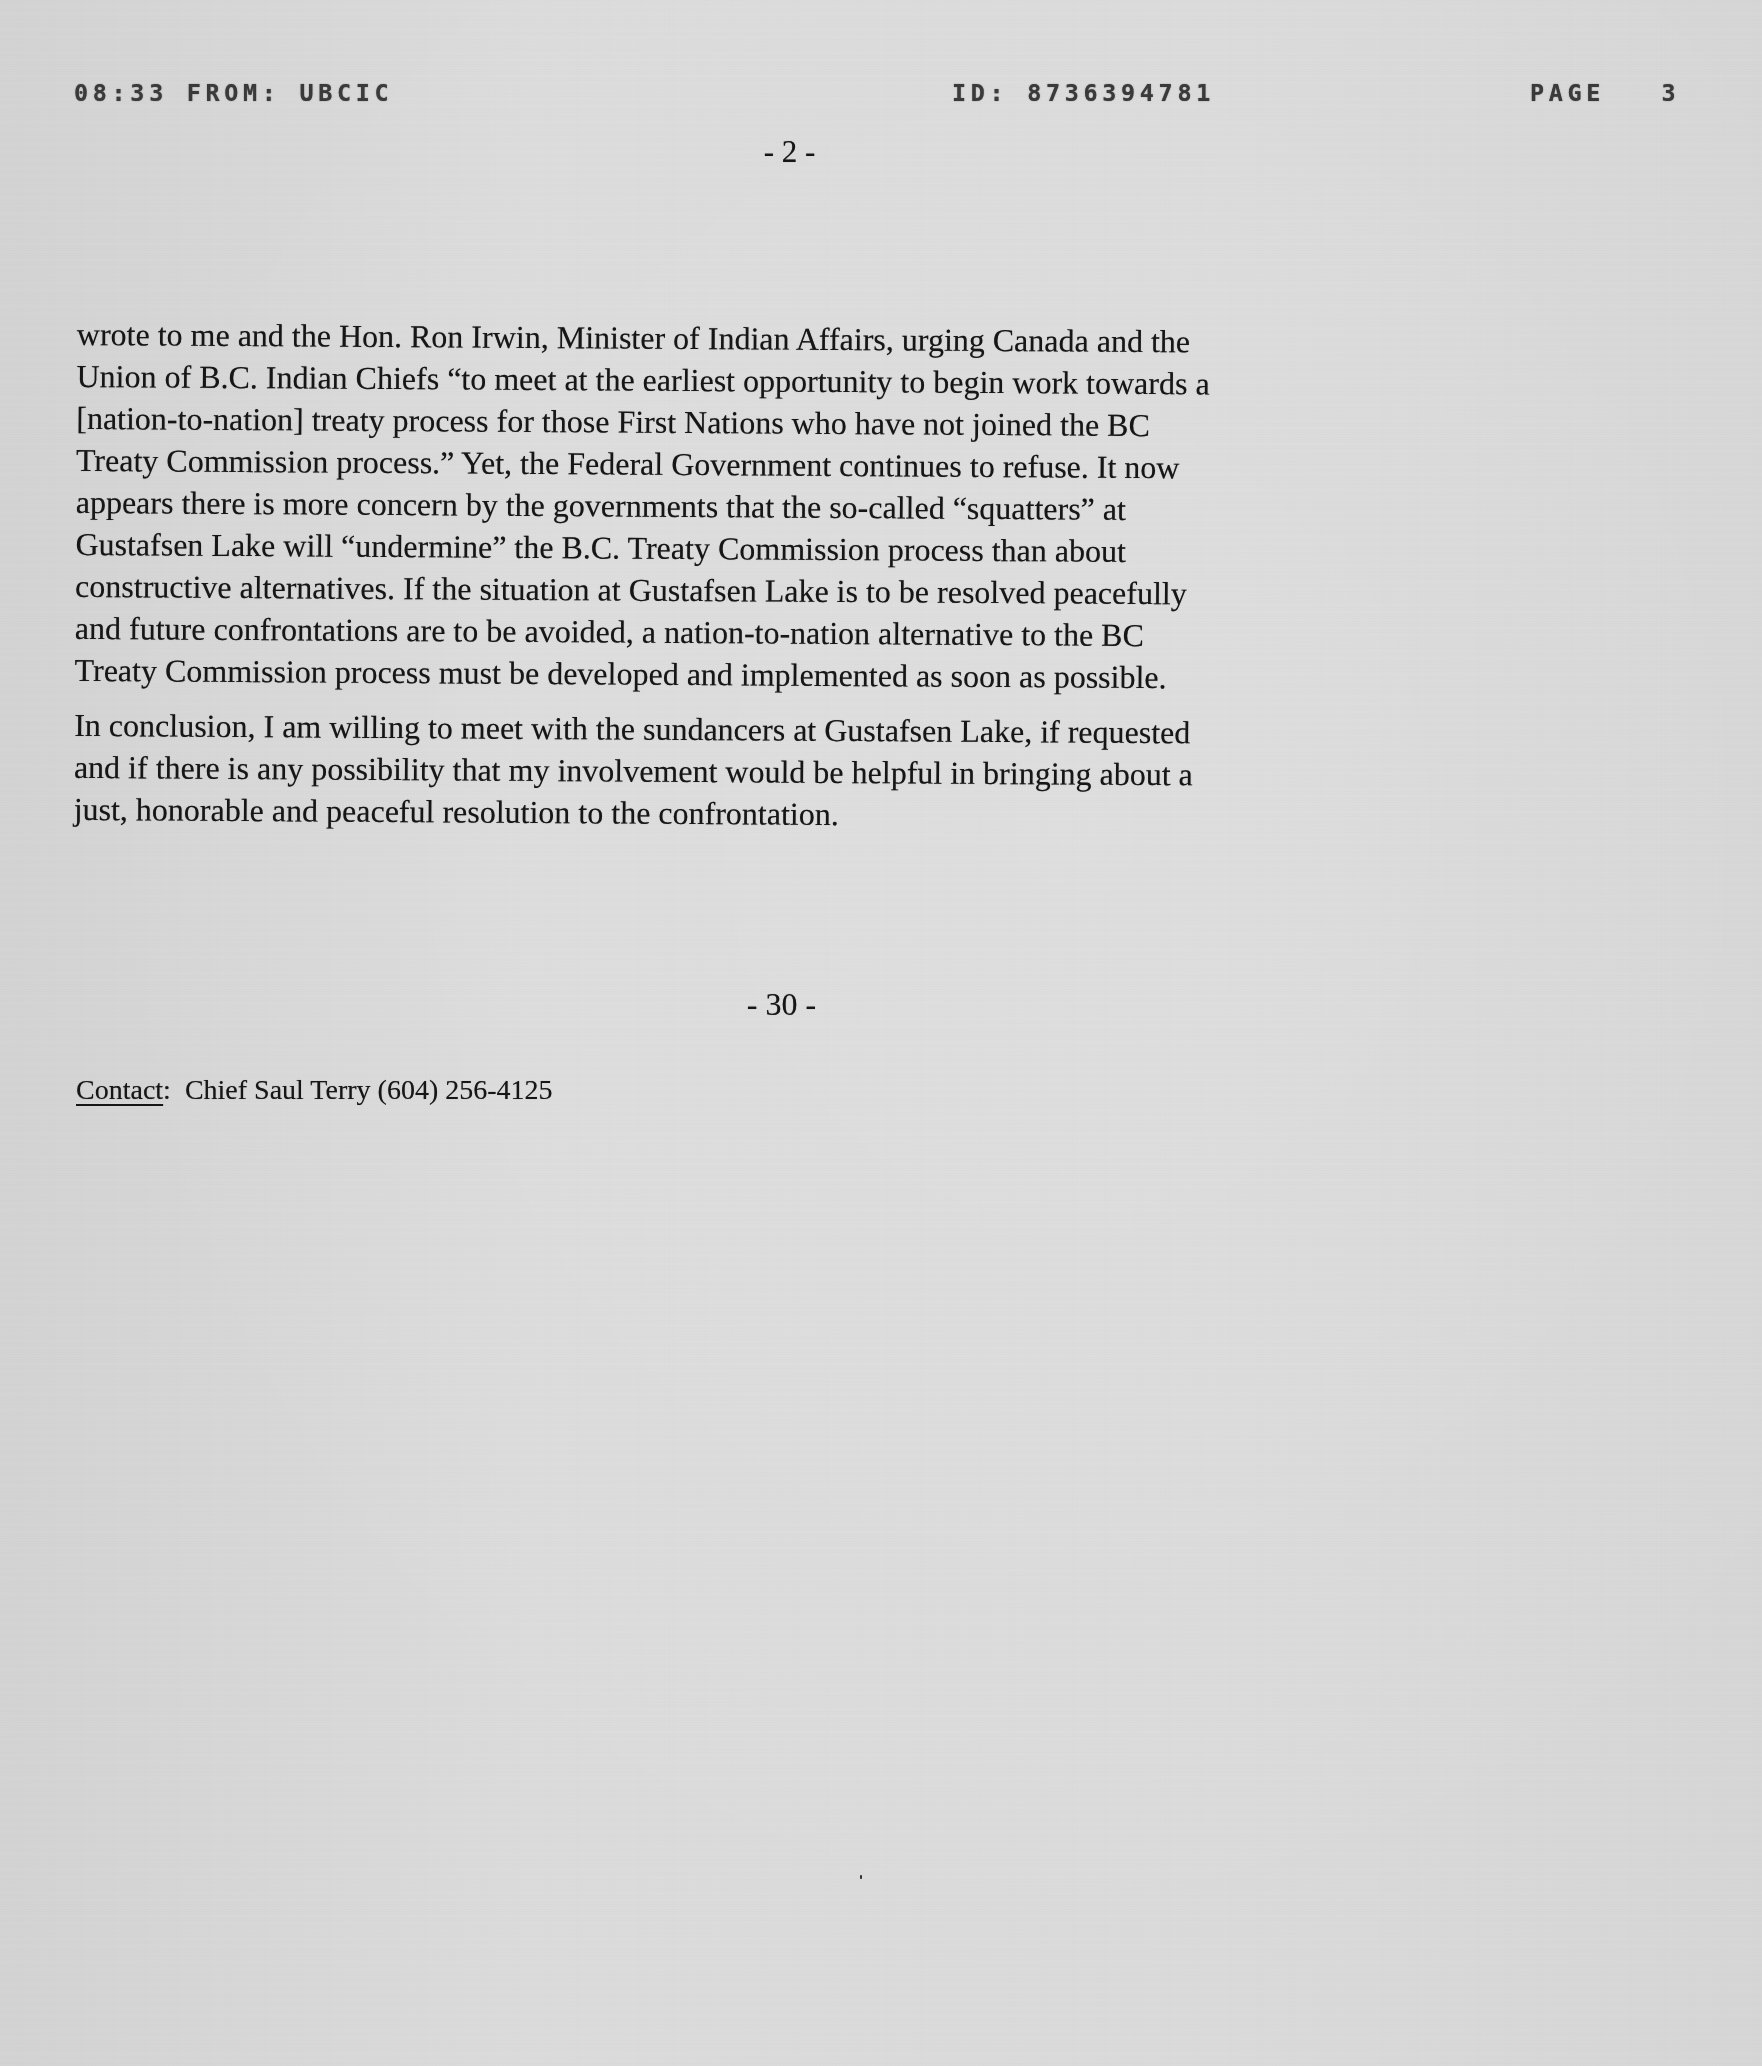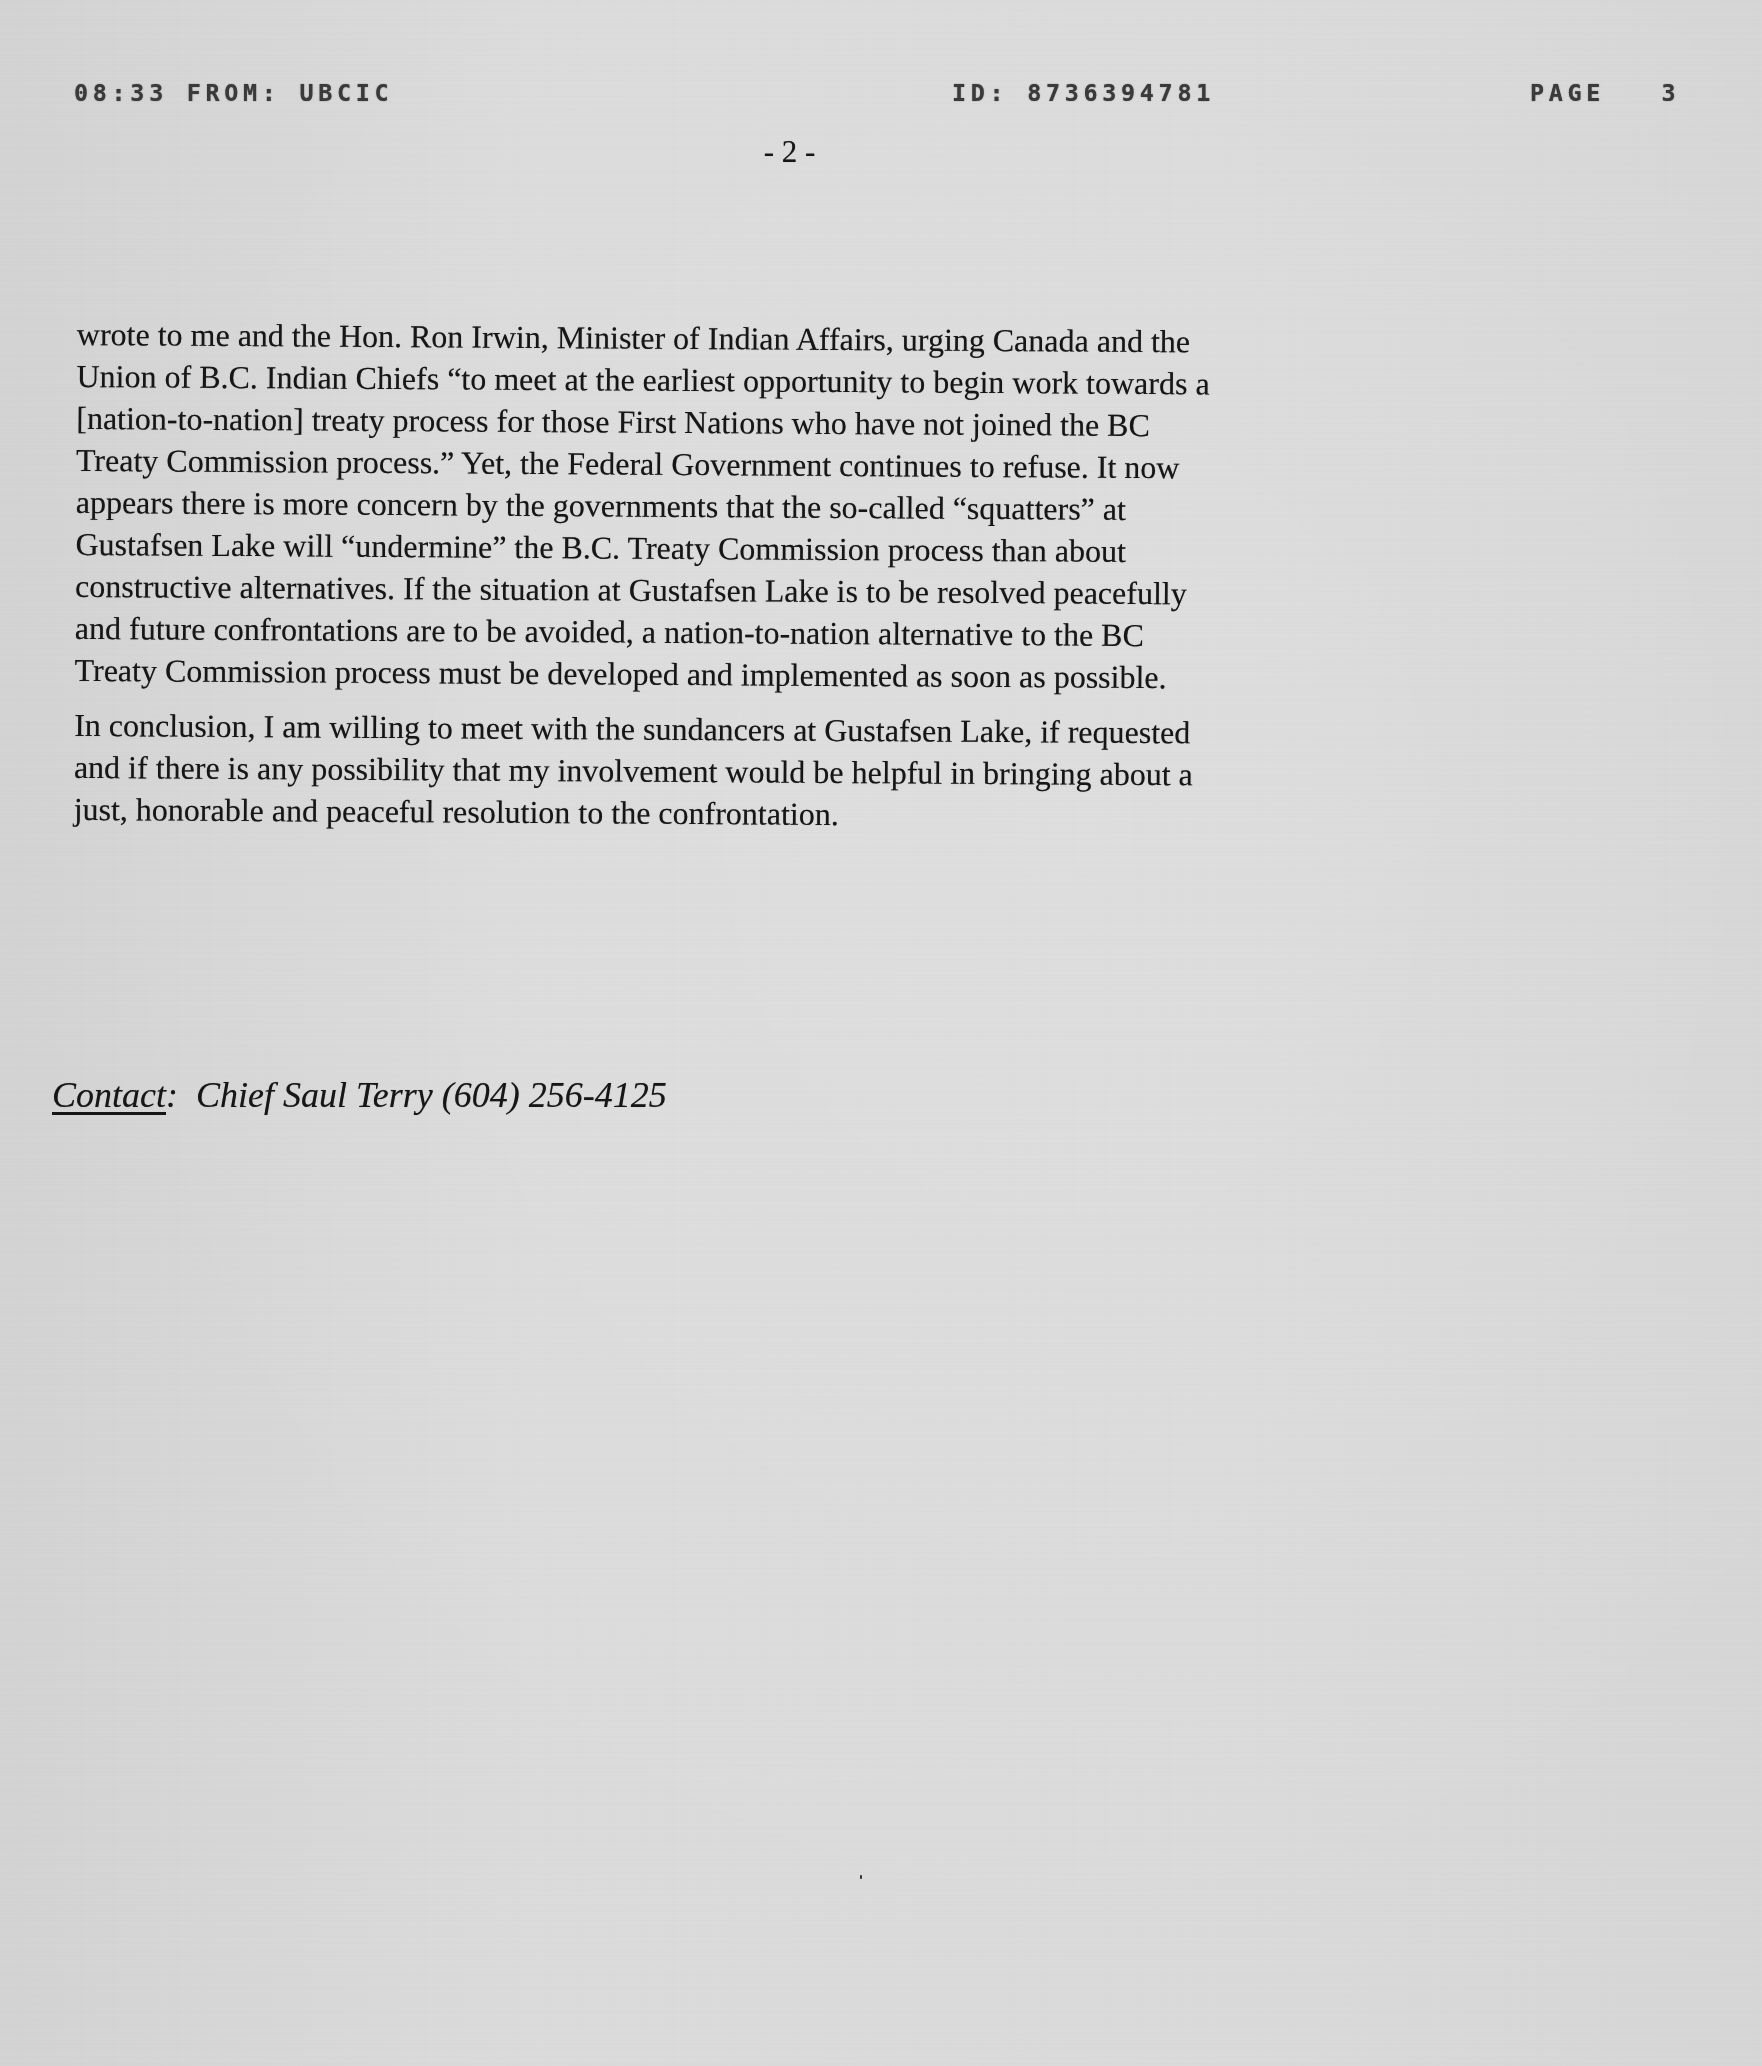--- a/index.html
+++ b/index.html
@@ -84,24 +84,23 @@
       top: 986px;
       left: 0;
       width: 1563px;
       text-align: center;
       font-size: 32px;
     }
 
     .contact {
       position: absolute;
       top: 1074px;
-      left: 52px;
-      font-size: 36px;
+      left: 76px;
+      font-size: 28px;
       white-space: nowrap;
-      font-style: italic;
     }
     .contact-label { text-decoration: underline; text-underline-offset: 4.7px; }
 
     .speck {
       position: absolute;
       left: 860px;
       top: 1875px;
       width: 2.3px;
       height: 3.9px;
       background: #333;
@@ -134,20 +133,21 @@
       <span class="line">and future confrontations are to be avoided, a nation-to-nation alternative to the BC</span>
       <span class="line">Treaty Commission process must be developed and implemented as soon as possible.</span>
     </p>
     <p class="para">
       <span class="line">In conclusion, I am willing to meet with the sundancers at Gustafsen Lake, if requested</span>
       <span class="line">and if there is any possibility that my involvement would be helpful in bringing about a</span>
       <span class="line">just, honorable and peaceful resolution to the confrontation.</span>
     </p>
   </div>
 
+  <div class="end-marker serif">- 30 -</div>
 
   <div class="contact serif">
     <span class="contact-label">Contact</span><span>:</span>&nbsp;&nbsp;<span>Chief Saul Terry (604) 256-4125</span>
   </div>
 
   <div class="speck"></div>
 </div>
 
 
 </body></html>

